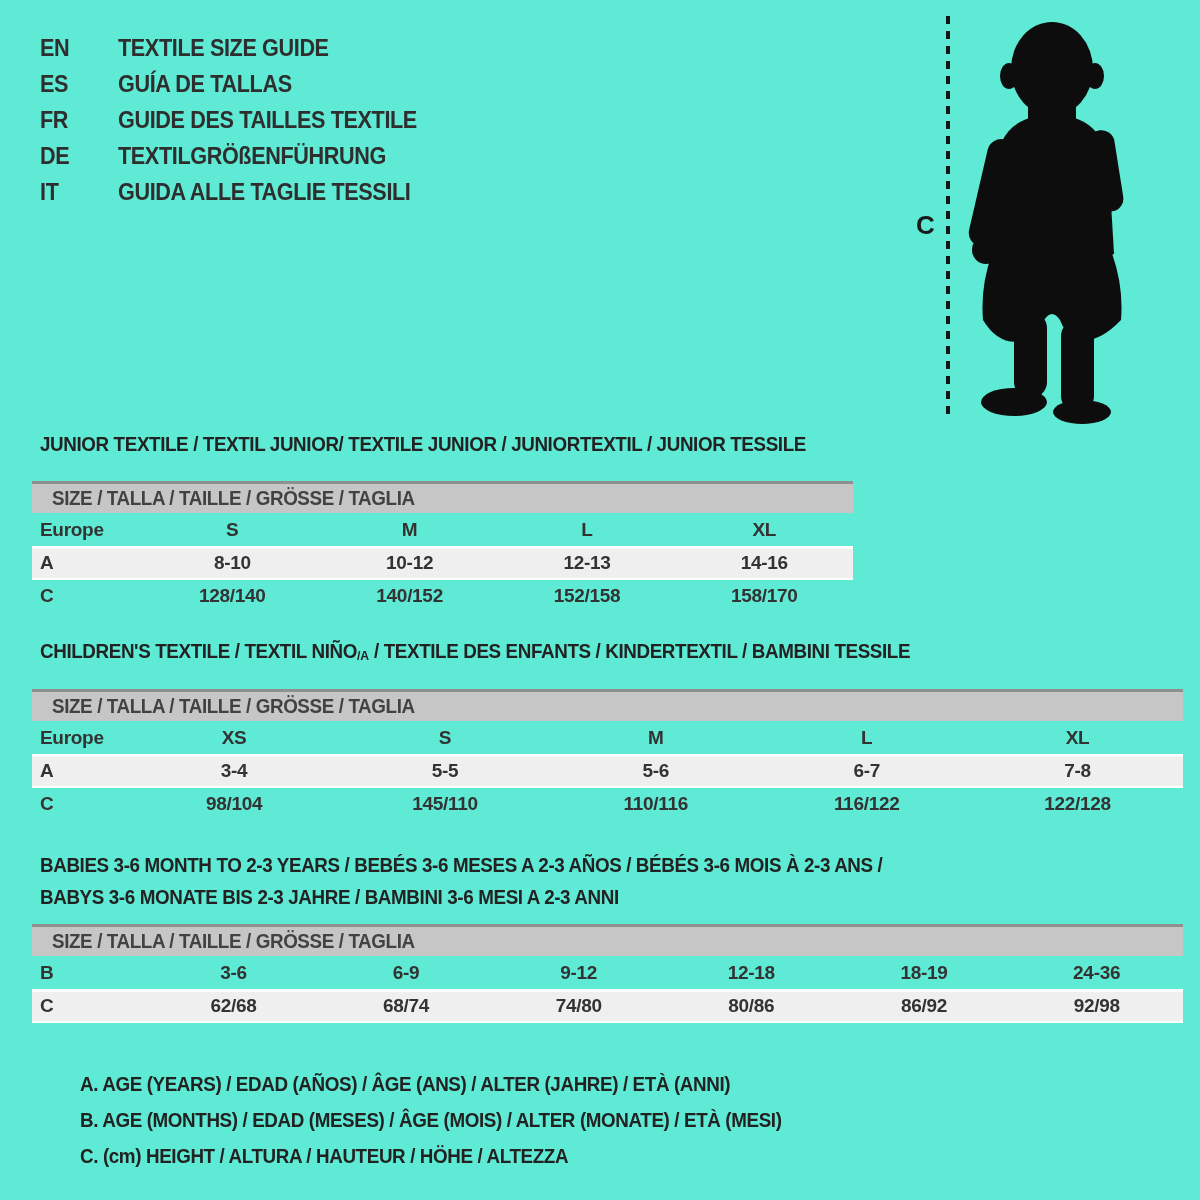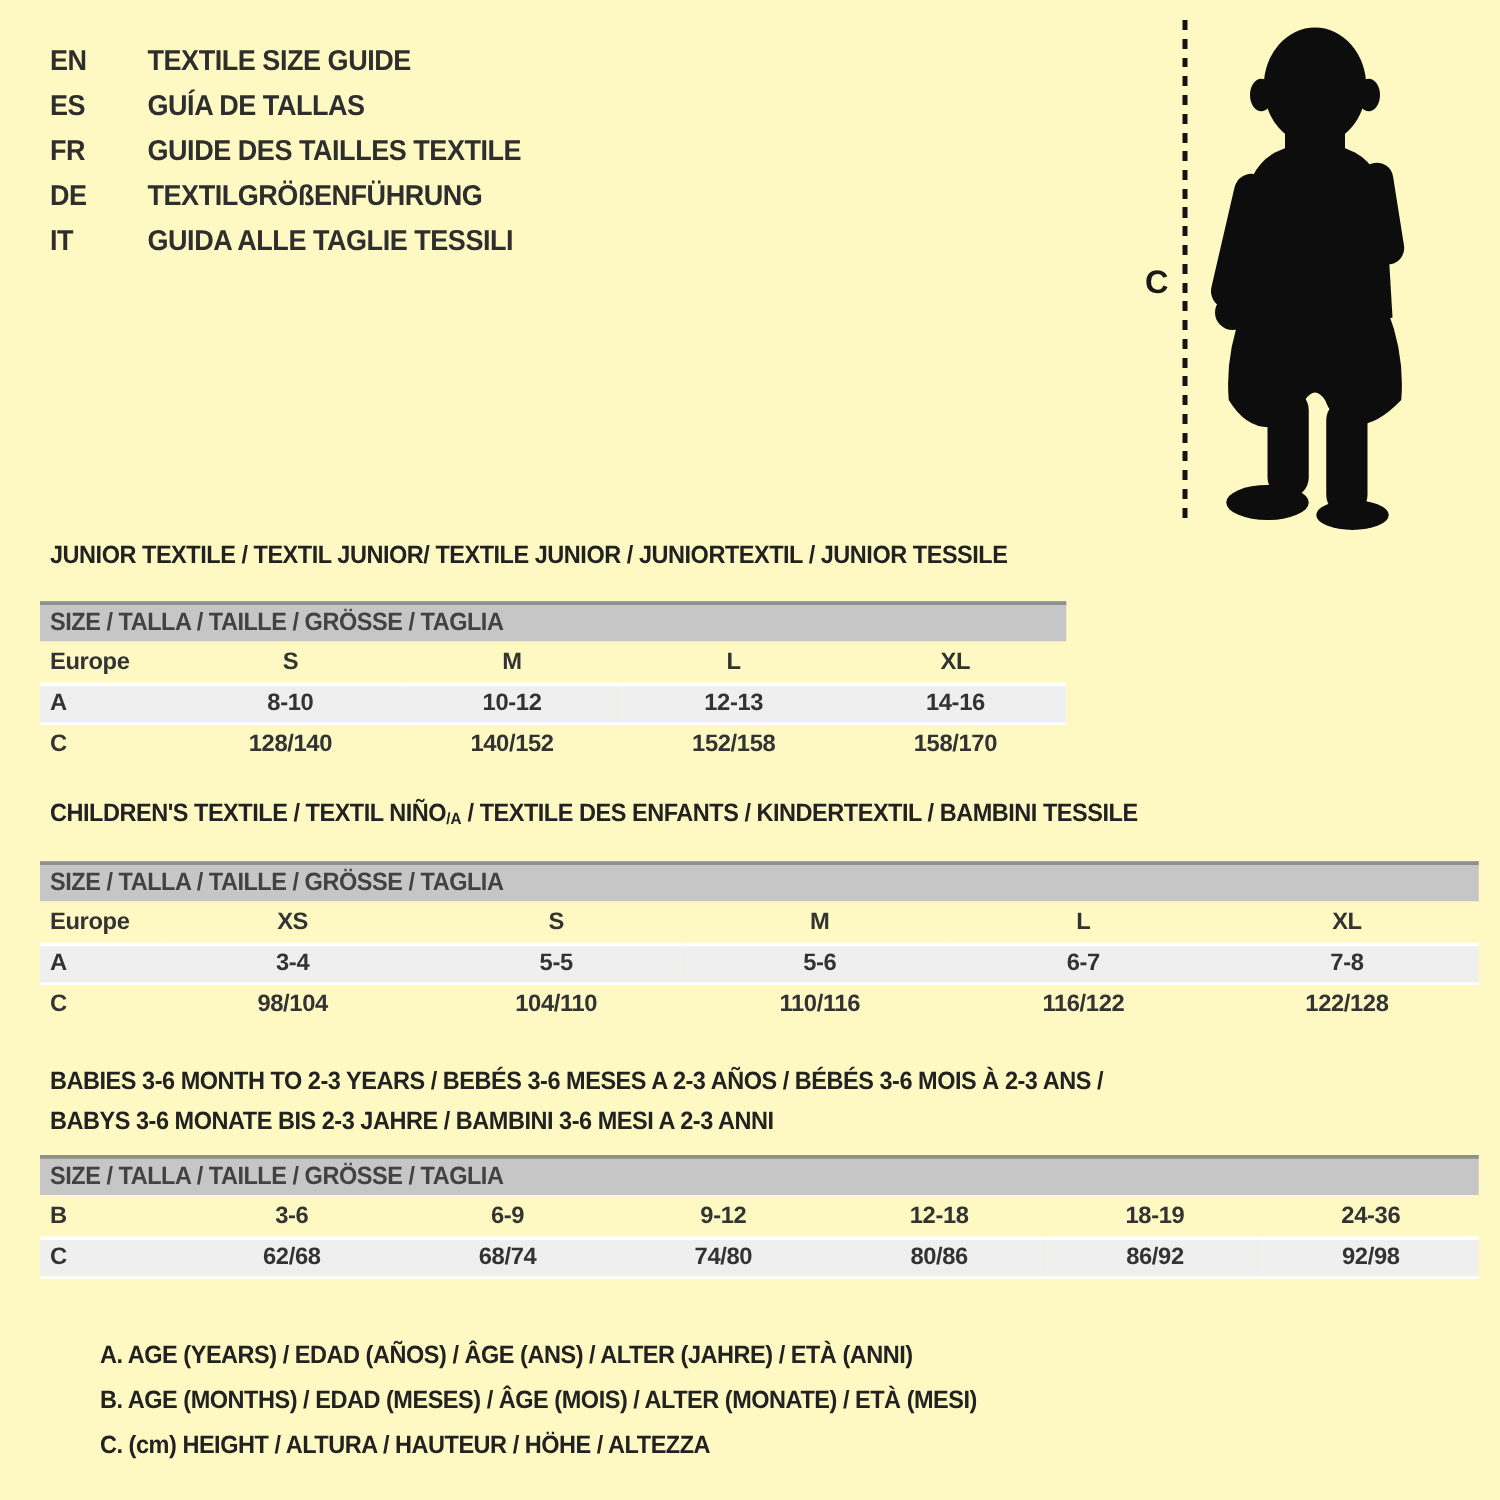--- a/index.html
+++ b/index.html
@@ -4,21 +4,21 @@
 <style>
   * { margin:0; padding:0; box-sizing:border-box; }
   html,body { width:1200px; height:1200px; }
   body {
     background:#ffffff;
     font-family:"Liberation Sans", sans-serif;
     color:#2e2e2e;
     position:relative;
     overflow:hidden;
   }
-  .page { position:absolute; inset:0; background:#fef9c3; }
+  .page { position:absolute; inset:0; background:#5eead4; }
 
   
   .cond { transform:scaleX(0.94); transform-origin:0 50%; white-space:nowrap; display:inline-block; letter-spacing:-0.4px; }
 
   
   .lang-header { position:absolute; left:40px; top:30px; }
   .lang-row { display:flex; height:36px; align-items:center; }
   .lang-code { width:78px; font-weight:bold; font-size:23px; }
   .lang-label { font-weight:bold; font-size:23px; }
 
@@ -38,21 +38,21 @@
   .title-babies { top:849px; line-height:32px; }
   .notes { position:absolute; left:40px; top:1066px; font-size:20px; font-weight:bold; line-height:36px; color:#222;margin-left:40px; }
 
   
   .tbl { position:absolute; left:32px; }
   .tbl-junior { top:481px; width:821px; }
   .tbl-children { top:689px; width:1151px; }
   .tbl-babies { top:924px; width:1151px; }
   .tbl-bar {
     height:32px; background:#c6c6c6; border-top:3px solid #8f8f8f;
-    color:#424242; font-weight:bold; font-size:20px; line-height:28px; padding-left:8px;
+    color:#424242; font-weight:bold; font-size:20px; line-height:28px; padding-left:20px;
   }
   .tbl table { width:100%; border-collapse:collapse; table-layout:fixed; margin-top:2px; }
   .tbl td {
     height:32px; font-weight:bold; font-size:19px; text-align:center;
     color:#333333; letter-spacing:-0.3px; vertical-align:middle;margin-top:35px;
   }
   .tbl td.first { text-align:left; padding-left:8px; }
   tr.shade td { background:#efefef; border-top:3px solid #fff; border-bottom:2px solid #fff; }
 </style>
 </head>
@@ -165,21 +165,21 @@
         <td class="first">A</td>
         <td>3-4</td>
         <td>5-5</td>
         <td>5-6</td>
         <td>6-7</td>
         <td>7-8</td>
       </tr>
       <tr>
         <td class="first">C</td>
         <td>98/104</td>
-        <td>104/110</td>
+        <td>145/110</td>
         <td>110/116</td>
         <td>116/122</td>
         <td>122/128</td>
       </tr>
     </tbody>
       </table>
   </div>
 
   <h2 class="section-title title-babies">
     <span class="cond">BABIES 3-6 MONTH TO 2-3 YEARS / BEBÉS 3-6 MESES A 2-3 AÑOS / BÉBÉS 3-6 MOIS À 2-3 ANS /</span><br>

